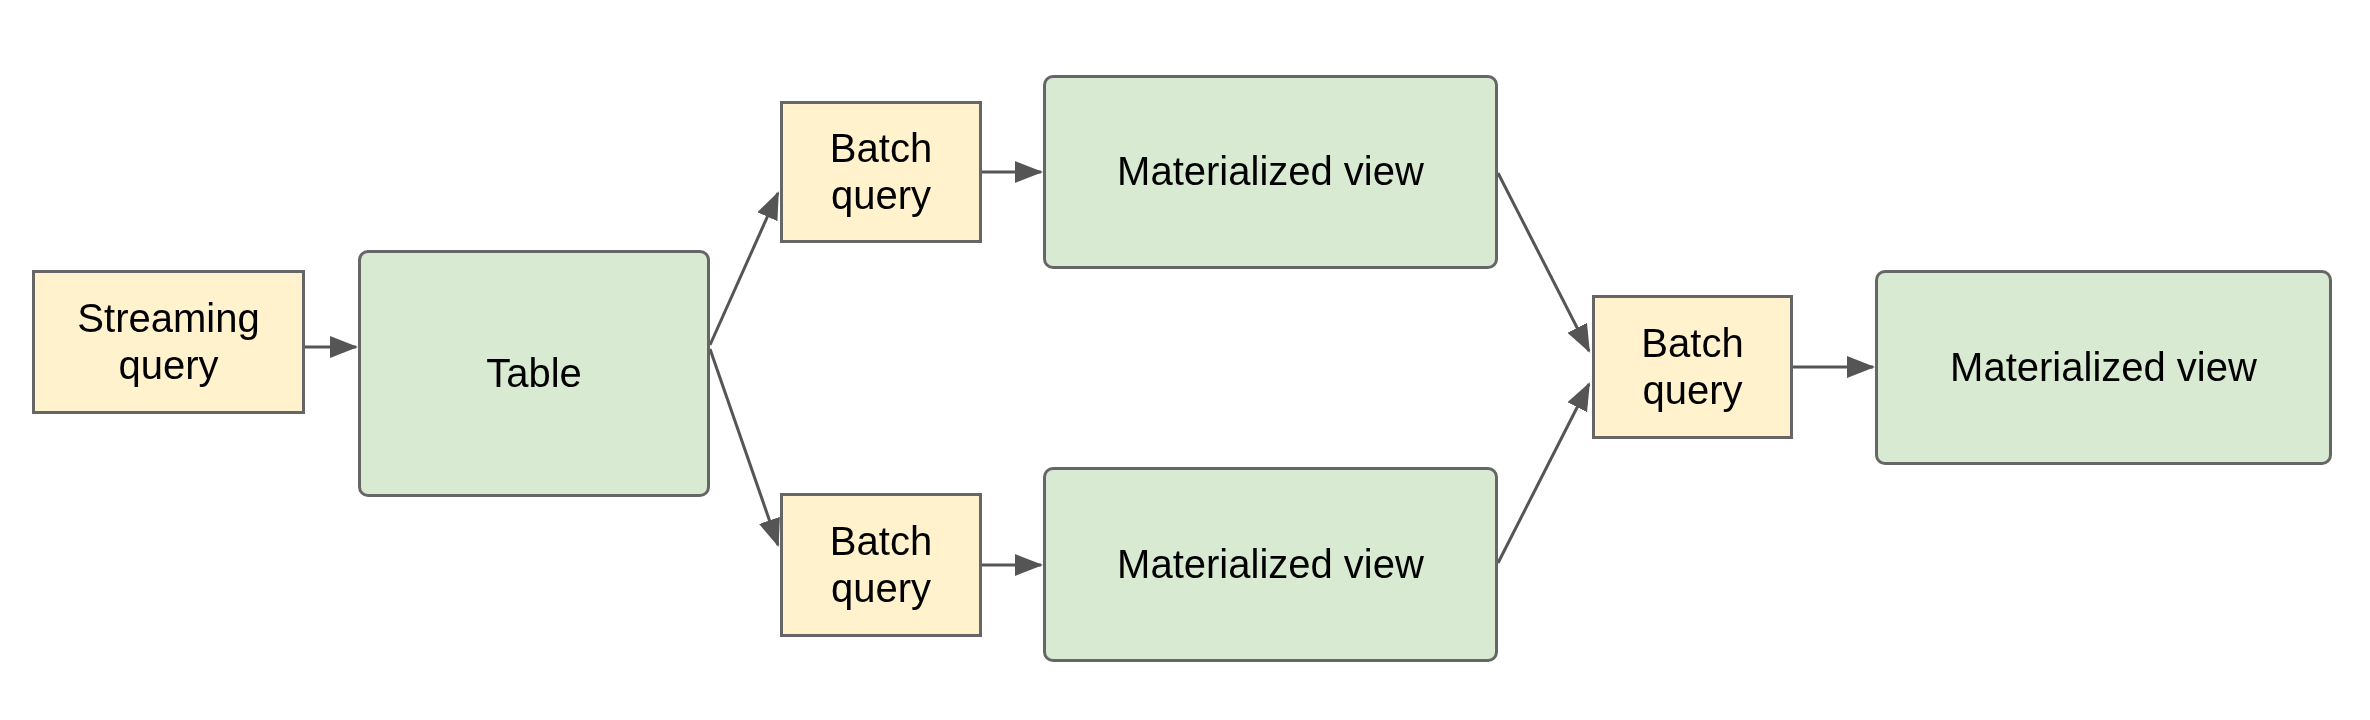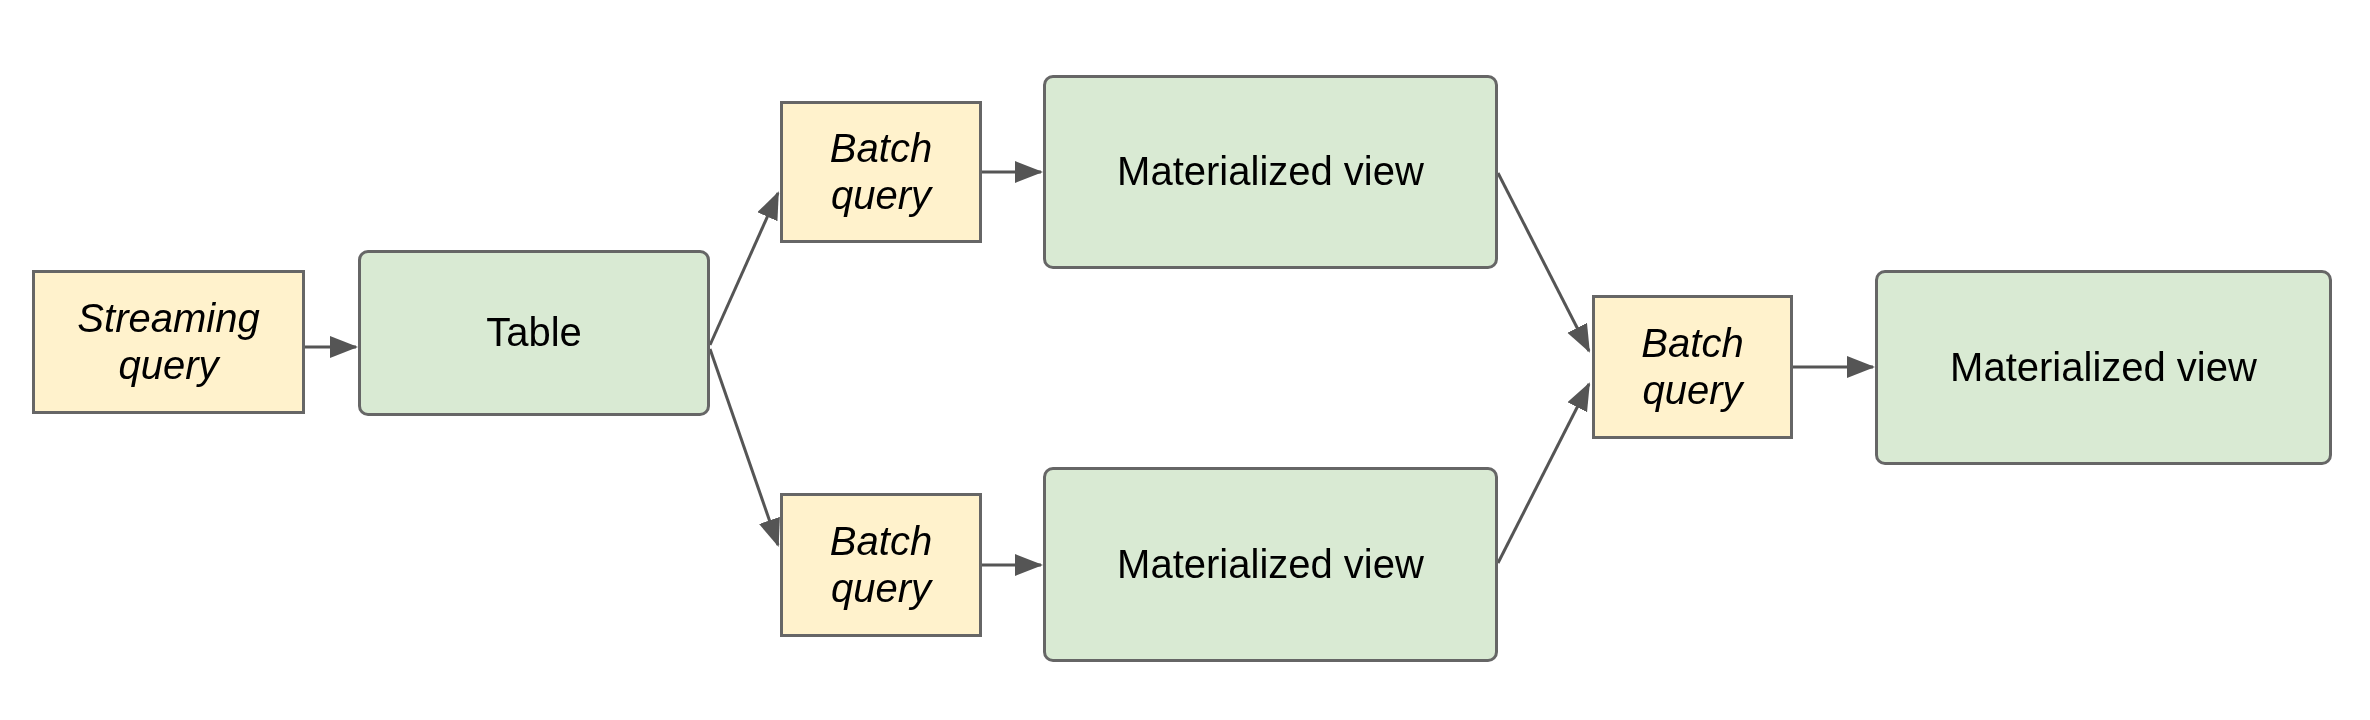--- a/index.html
+++ b/index.html
@@ -30,21 +30,20 @@
     justify-content: center;
     text-align: center;
     font-size: 40px;
     line-height: 1.18;
     color: var(--text, #000000);
     padding: 4px 8px;
   }
   .node.q {
     background: var(--query-fill, #fff2cc);
     border: 3px solid var(--node-border, #666666);
-    font-style: italic;
   }
   .node.v {
     background: var(--view-fill, #d9ead3);
     border: 3px solid var(--node-border, #666666);
     border-radius: 10px;
   }
 </style>
 </head>
 <body>
 
@@ -64,21 +63,21 @@
     <path class="edge" d="M982,565 L1041,565" marker-end="url(#arrowhead)"></path>
     <path class="edge" d="M1498,173 L1589,351" marker-end="url(#arrowhead)"></path>
     <path class="edge" d="M1498,563 L1589,384" marker-end="url(#arrowhead)"></path>
     <path class="edge" d="M1793,367 L1873,367" marker-end="url(#arrowhead)"></path>
   </svg>
 
   <div class="node q" style="left:32px;   top:270px; width:273px; height:144px;">
     <span>Streaming query</span>
   </div>
 
-  <div class="node v" style="left:358px;  top:250px; width:352px; height:166px;">
+  <div class="node v" style="left:358px;  top:250px; width:352px; height:247px;">
     <span>Table</span>
   </div>
 
   <div class="node q" style="left:780px;  top:101px; width:202px; height:142px;">
     <span>Batch query</span>
   </div>
 
   <div class="node v" style="left:1043px; top:75px;  width:455px; height:194px;">
     <span>Materialized view</span>
   </div>

